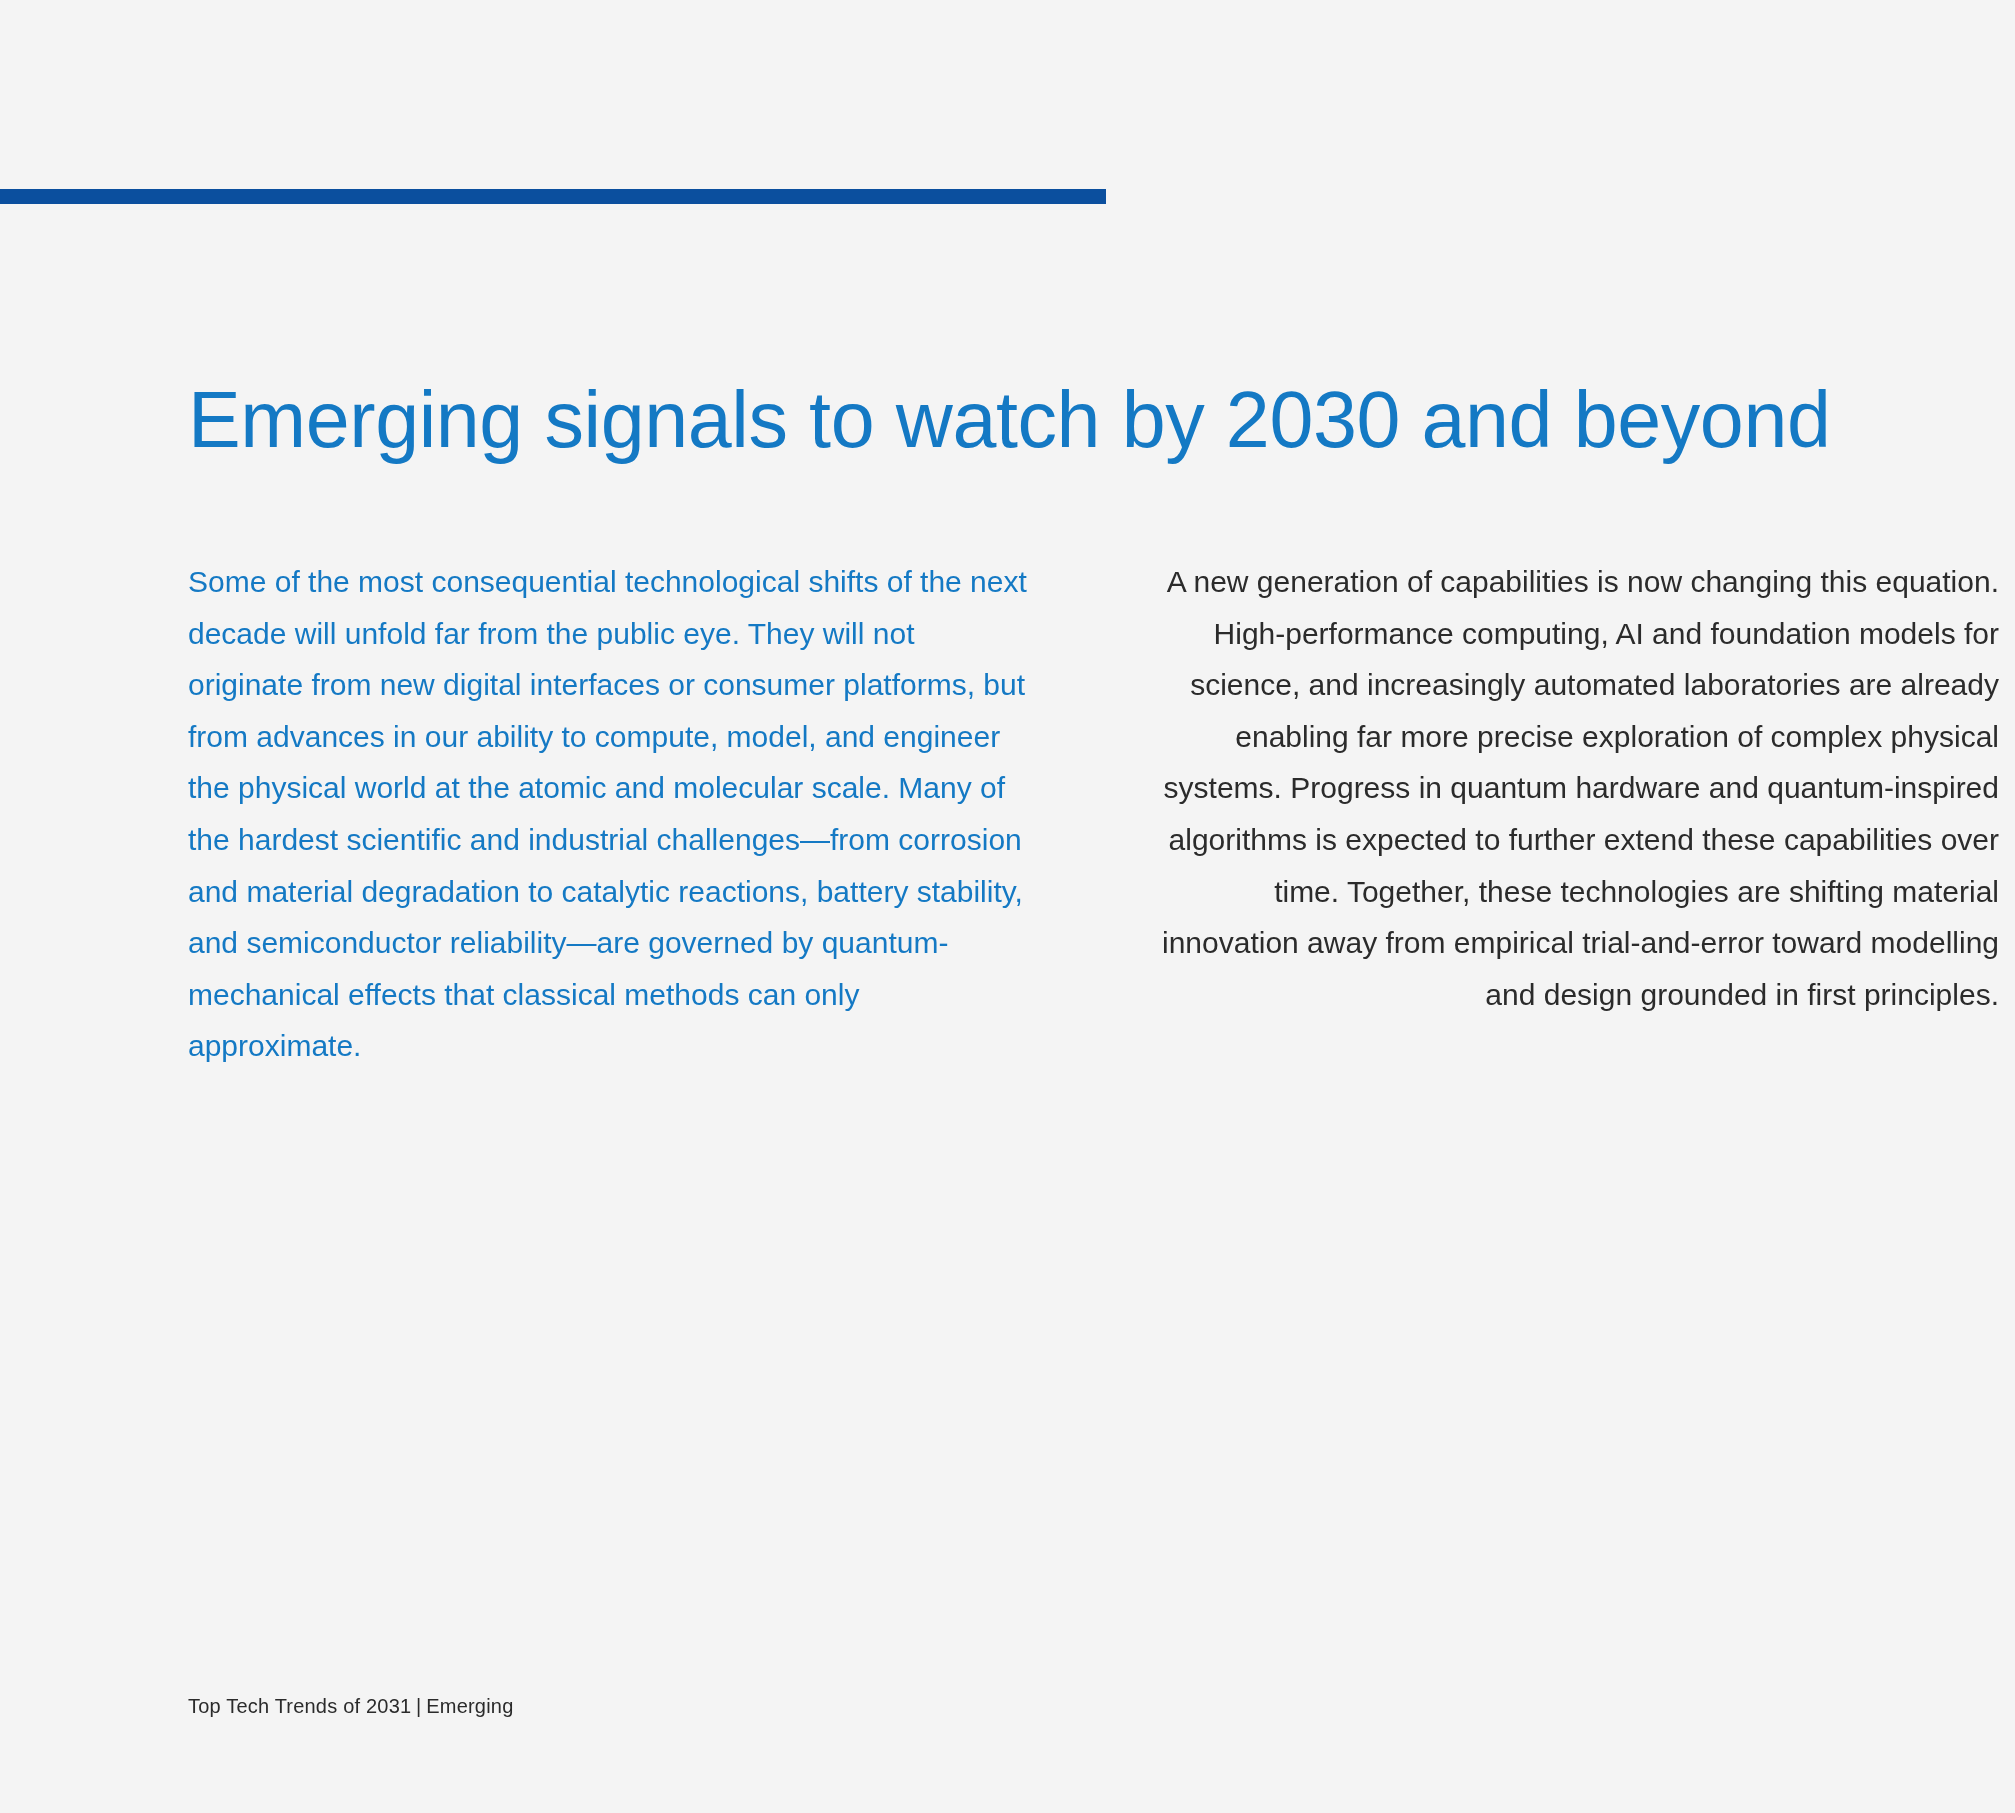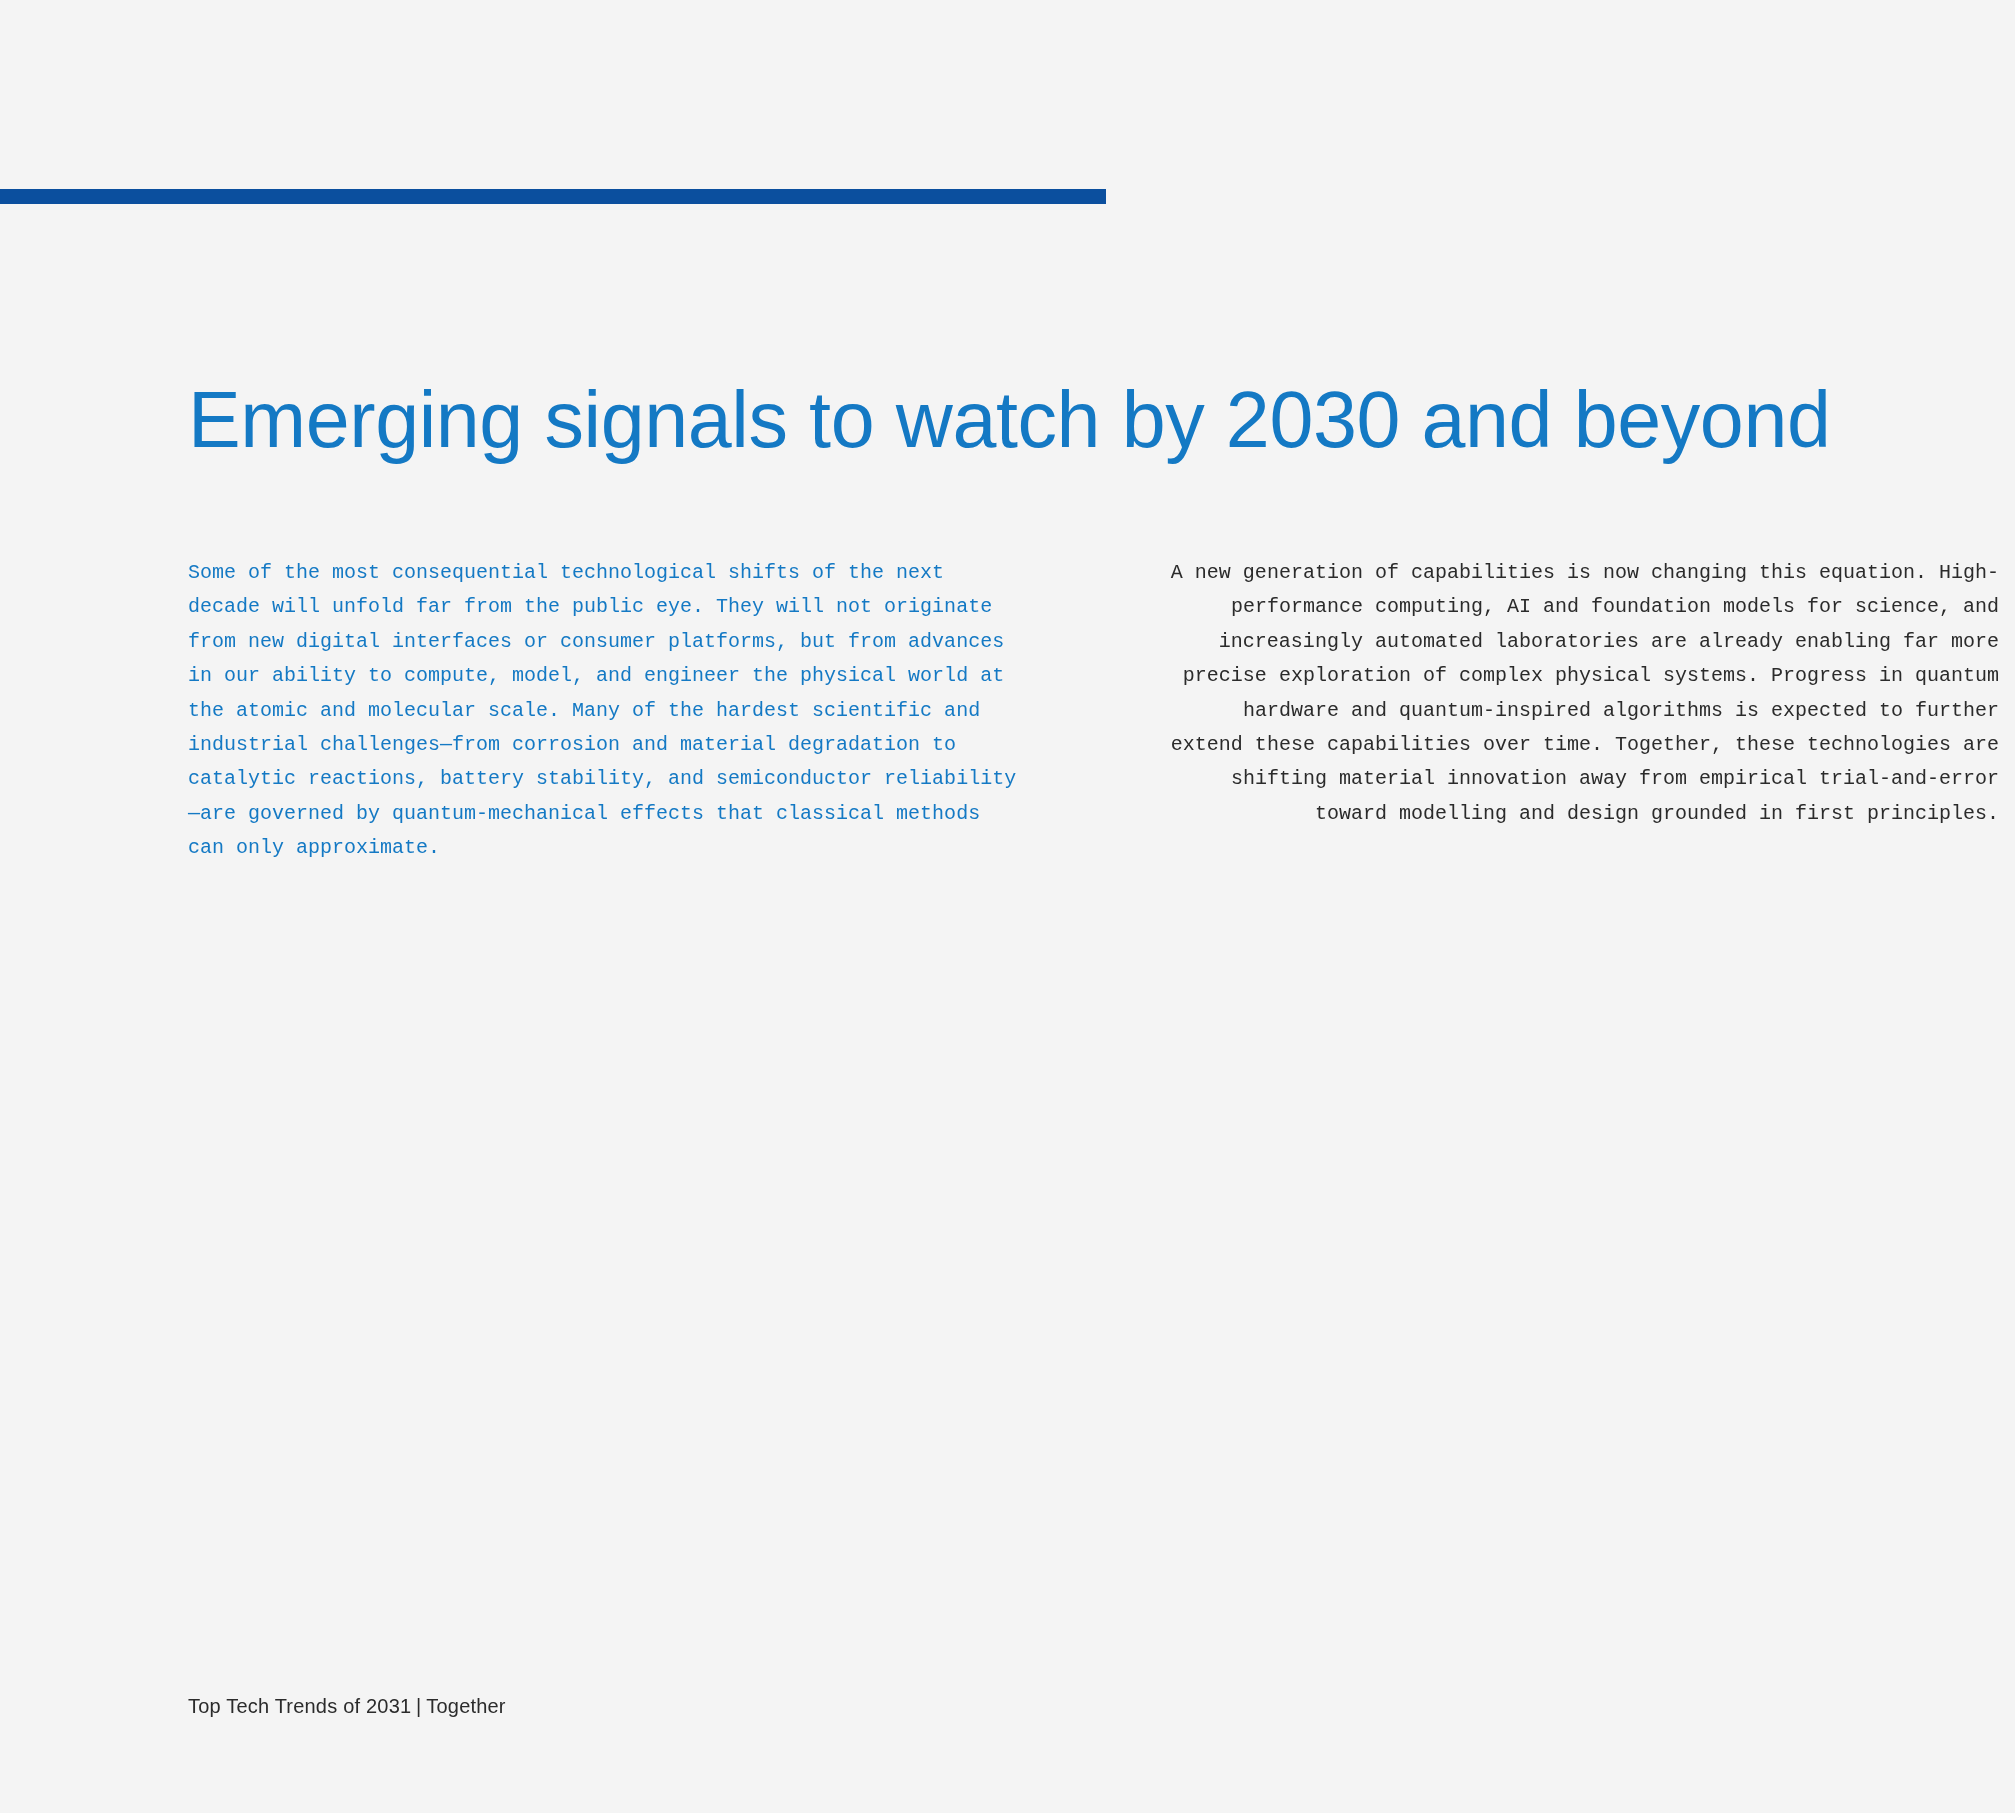--- a/index.html
+++ b/index.html
@@ -43,24 +43,23 @@
     position: absolute;
     left: 188px;
     top: 556px;
     width: 2849px;
     display: flex;
     gap: 0;
   }
   .col {
     width: 840px;
     margin-right: 131px;
-    font-size: 20px;
+    font-size: 30px;
     line-height: 1.72;
     color: #2b2b2b;
-    font-family: Liberation Mono, monospace;
   }
   .col:last-child {
     margin-right: 0;
     text-align: right;
   }
   .col p {
     margin: 0;
   }
   .col-highlight {
     color: #1479c4;
@@ -92,17 +91,17 @@
       <p>Some of the most consequential technological shifts of the next decade will unfold far from the public eye. They will not originate from new digital interfaces or consumer platforms, but from advances in our ability to compute, model, and engineer the physical world at the atomic and molecular scale. Many of the hardest scientific and industrial challenges—from corrosion and material degradation to catalytic reactions, battery stability, and semiconductor reliability—are governed by quantum-mechanical effects that classical methods can only approximate.</p>
     </div>
 
     <div class="col">
       <p>A new generation of capabilities is now changing this equation. High-performance computing, AI and foundation models for science, and increasingly automated laboratories are already enabling far more precise exploration of complex physical systems. Progress in quantum hardware and quantum-inspired algorithms is expected to further extend these capabilities over time. Together, these technologies are shifting material innovation away from empirical trial-and-error toward modelling and design grounded in first principles.</p>
     </div>
 
   </div>
 
   <div class="footer">
-    <span>Top Tech Trends of 2031</span><span class="sep">|</span><span>Together</span>
+    <span>Top Tech Trends of 2031</span><span class="sep">|</span><span>Emerging</span>
   </div>
 
 </div>
 
 
 </body></html>

